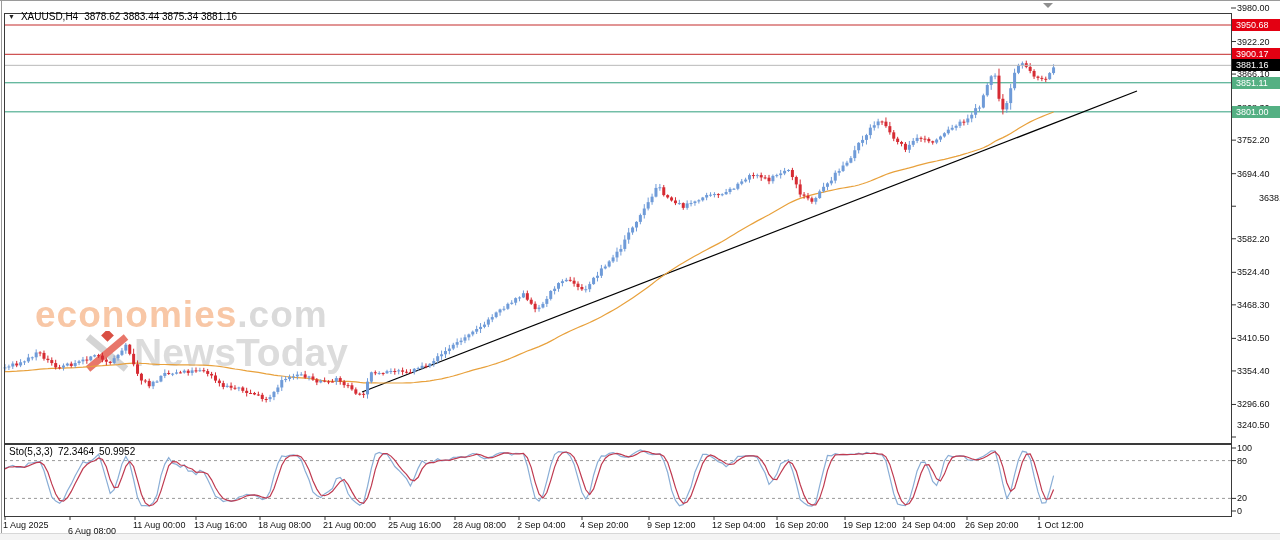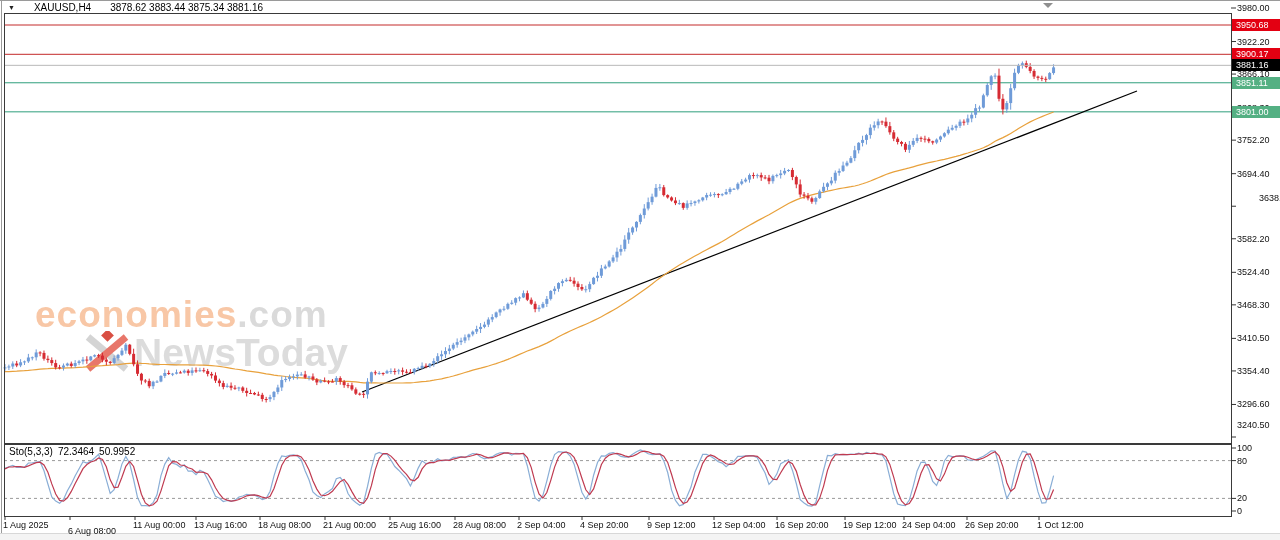--- a/index.html
+++ b/index.html
@@ -1,19 +1,19 @@
 <!DOCTYPE html>
 <html><head>
 <meta charset="utf-8">
 <style>
   html,body{margin:0;padding:0;background:#ffffff;}
   #stage{position:relative;width:1280px;height:540px;background:#ffffff;overflow:hidden;
          font-family:"Liberation Sans", sans-serif;}
-  .titlebar{position:absolute;left:8px;top:1px;height:12px;font-size:10px;color:#000;
-            display:flex;align-items:center;gap:19px;z-index:6;}
+  .titlebar{position:absolute;left:8px;top:10px;height:12px;font-size:10px;color:#000;
+            display:flex;align-items:center;gap:6px;z-index:6;}
   .titlebar .dd{font-size:7px;color:#222;}
   .wm{position:absolute;z-index:1;font-weight:bold;white-space:nowrap;}
   #wm-brand{left:35px;top:294px;font-size:37px;letter-spacing:1px;}
   #wm-brand .b1{color:#f8c7a6;}
   #wm-brand .b2{color:#dadada;}
   #wm-tagline{left:80px;top:331px;font-size:39px;display:flex;align-items:flex-start;}
   #wm-tagline .t2{color:#dcdcdc;}
   svg#chart{position:absolute;left:0;top:0;z-index:2;}
   .axlbl{position:absolute;left:1237px;font-size:9px;color:#111;z-index:3;white-space:nowrap;}
   .badge{position:absolute;left:1232px;width:47px;height:12px;line-height:12px;

